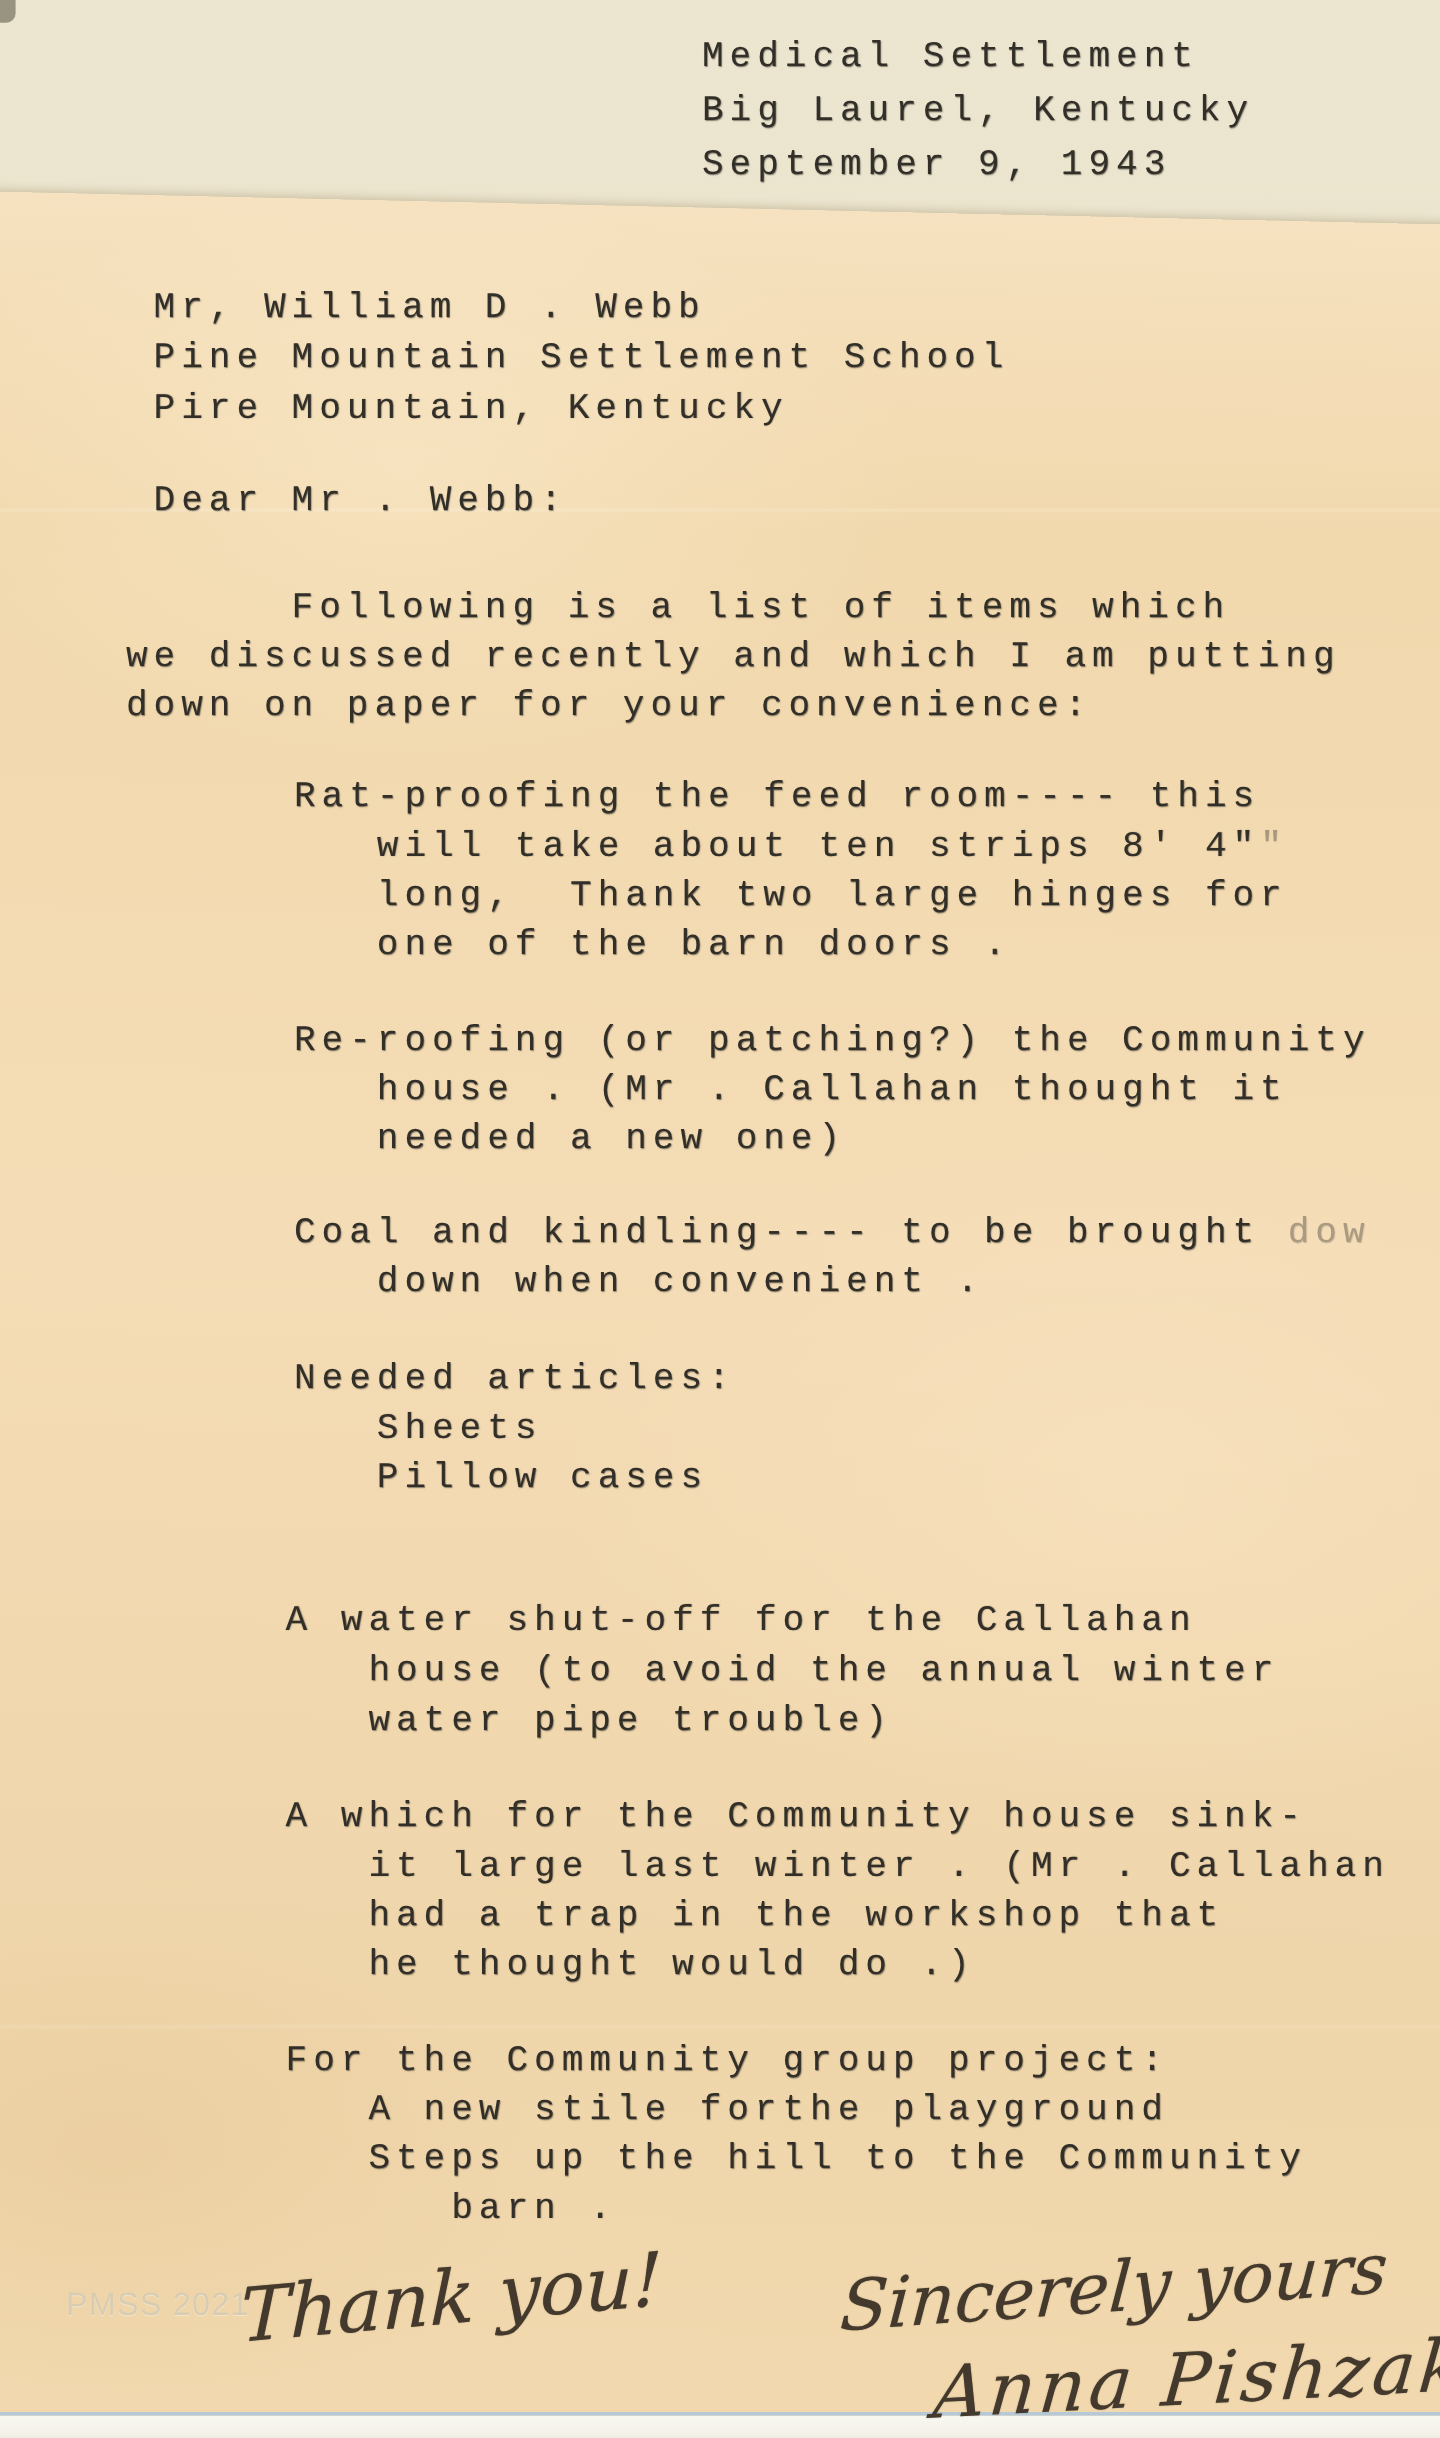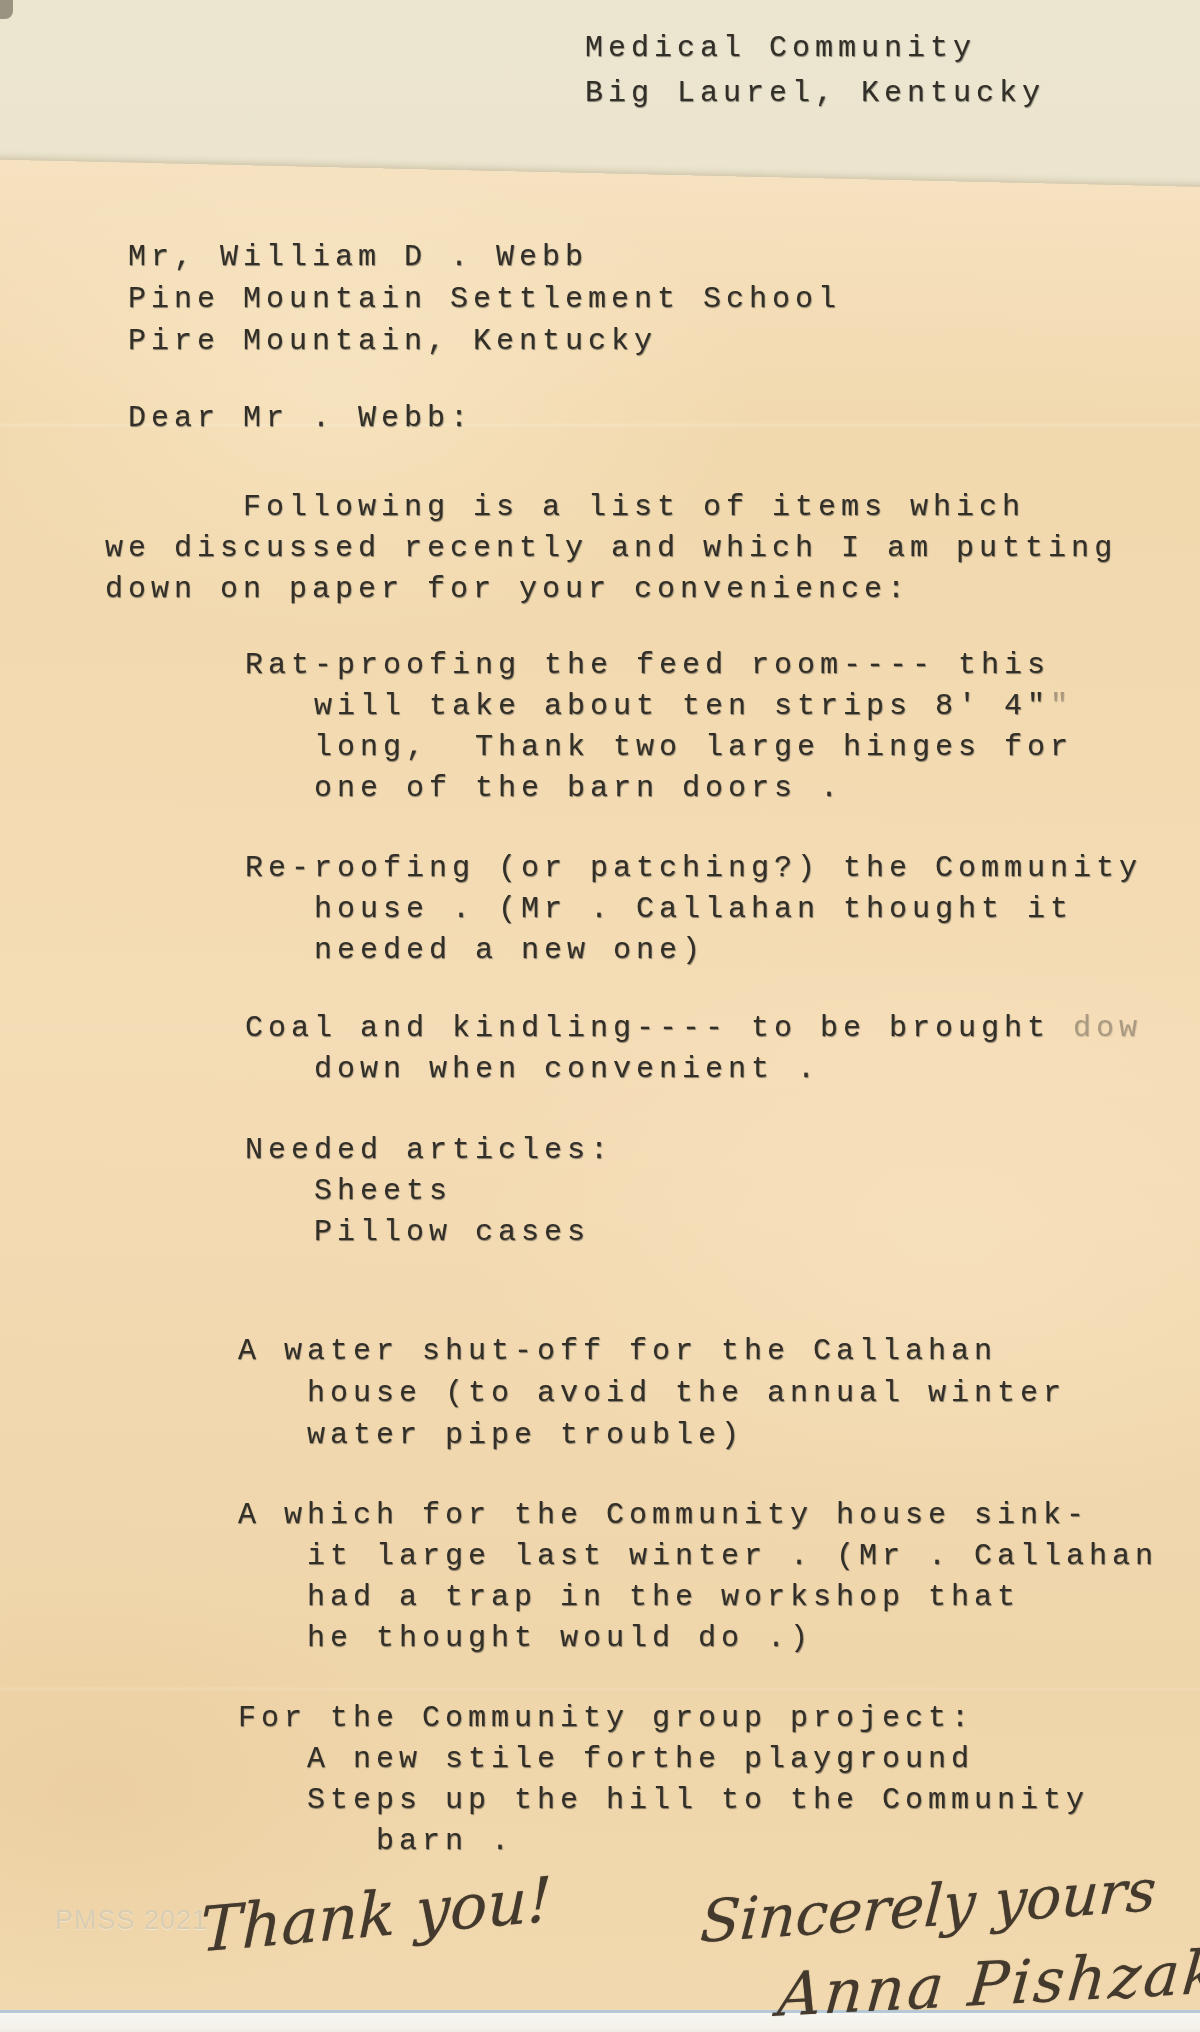--- a/index.html
+++ b/index.html
@@ -77,22 +77,23 @@
 
 <div id="page">
 
   <div id="paper-main"></div>
   <div class="crease" style="top:424px"></div>
   <div class="crease" style="top:1688px;opacity:.6"></div>
   <div id="corner-mark"></div>
   <div id="scan-strip"></div>
 
   <div class="block" id="letterhead">
-    <div class="tline">Medical Community</div>
+    <div class="tline">Medical Settlement</div>
     <div class="tline">Big Laurel, Kentucky</div>
+    <div class="tline">September 9, 1943</div>
   </div>
 
   <div class="block" id="recipient">
     <div class="tline">Mr, William D . Webb</div>
     <div class="tline">Pine Mountain Settlement School</div>
     <div class="tline">Pire Mountain, Kentucky</div>
   </div>
 
   <div class="block" id="salutation">
     <div class="tline">Dear Mr . Webb:</div>

